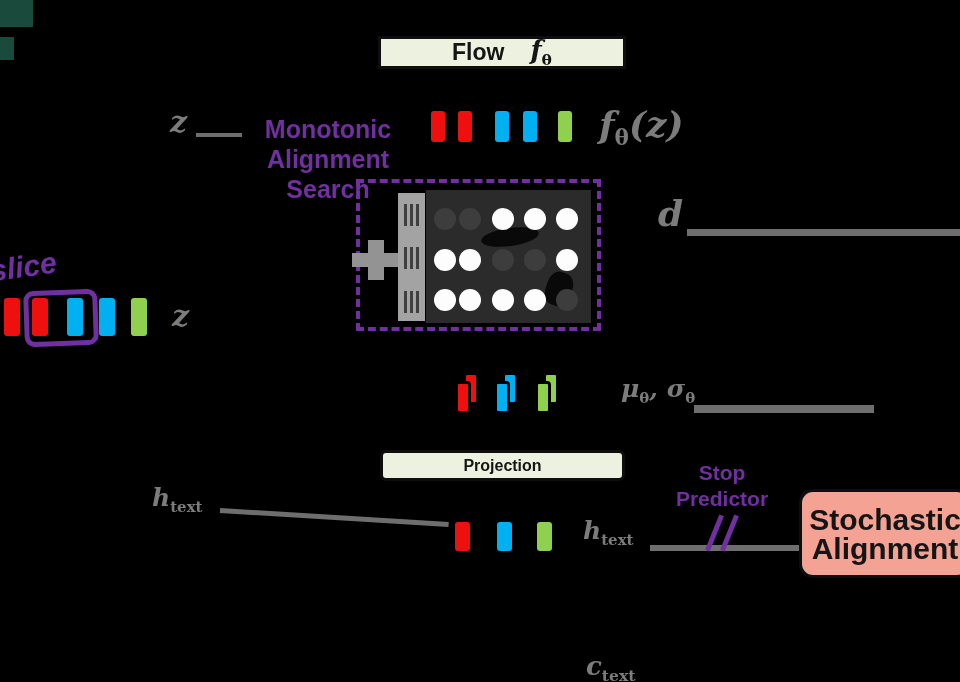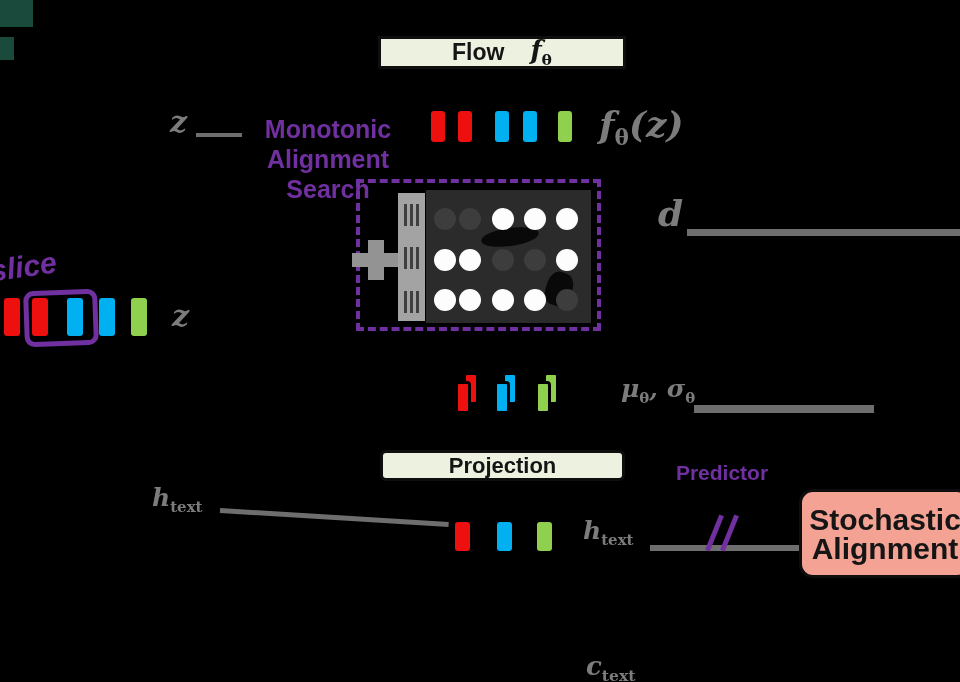--- a/index.html
+++ b/index.html
@@ -138,40 +138,41 @@
       <div class="pairback" style="left: 47px; top: 0px; width: 16px; height: 33px; background: rgb(0, 176, 240);"></div>
       <div class="pairfront" style="left: 39px; top: 9px; width: 16px; height: 33px; background: rgb(0, 176, 240);"></div>
       <div class="pairback" style="left: 88px; top: 0px; width: 16px; height: 33px; background: rgb(143, 209, 79);"></div>
       <div class="pairfront" style="left: 80px; top: 9px; width: 16px; height: 33px; background: rgb(143, 209, 79);"></div>
     </div>
   <div class="abs math" style="left:585px;top:374px;font-size:25px;margin-left:36px;">
     <span>μ</span><sub>θ</sub><span>, </span><span>σ</span><sub>θ</sub>
   </div>
   <div class="abs hline" style="left:694px;top:405px;width:180px;height:8px;"></div>
 
-  <div class="abs gbox" style="left:380px;top:450px;width:245px;height:31px;font-size:22px;border-radius:6px;">
+  <div class="abs gbox" style="left:380px;top:450px;width:245px;height:31px;font-size:16px;border-radius:6px;">
     <span>Projection</span>
   </div>
 
   <div class="abs math" style="left:152px;top:483px;font-size:25px;">
     <span>h</span><sub>text</sub>
   </div>
   <div class="abs hline" style="left:220px;top:508px;width:229px;height:5px;transform:rotate(3.5deg);transform-origin:left center;"></div>
 
   <div class="abs" style="left:455px;top:522px;">
       <div class="bar" style="left: 0px; top: 0px; width: 15px; height: 29px; background: rgb(238, 15, 15);"></div>
       <div class="bar" style="left: 42px; top: 0px; width: 15px; height: 29px; background: rgb(0, 176, 240);"></div>
       <div class="bar" style="left: 82px; top: 0px; width: 15px; height: 29px; background: rgb(143, 209, 79);"></div>
     </div>
 
   <div class="abs math" style="left:583px;top:516px;font-size:25px;">
     <span>h</span><sub>text</sub>
   </div>
   <div class="abs hline" style="left:650px;top:545px;width:150px;height:6px;"></div>
   <div class="abs purple-text" style="left:664px;top:460px;width:116px;font-size:21px;line-height:26px;">
+    <div>Stop</div>
     <div>Predictor</div>
   </div>
   <div class="abs" style="left:712px;top:514px;width:5px;height:38px;background:var(--purple);transform:rotate(22deg);"></div>
   <div class="abs" style="left:727px;top:514px;width:5px;height:38px;background:var(--purple);transform:rotate(22deg);"></div>
 
   <div class="abs salmon" style="left:799px;top:489px;width:172px;height:89px;font-size:30px;line-height:29px;">
     <div>Stochastic</div>
     <div>Alignment</div>
   </div>
 

